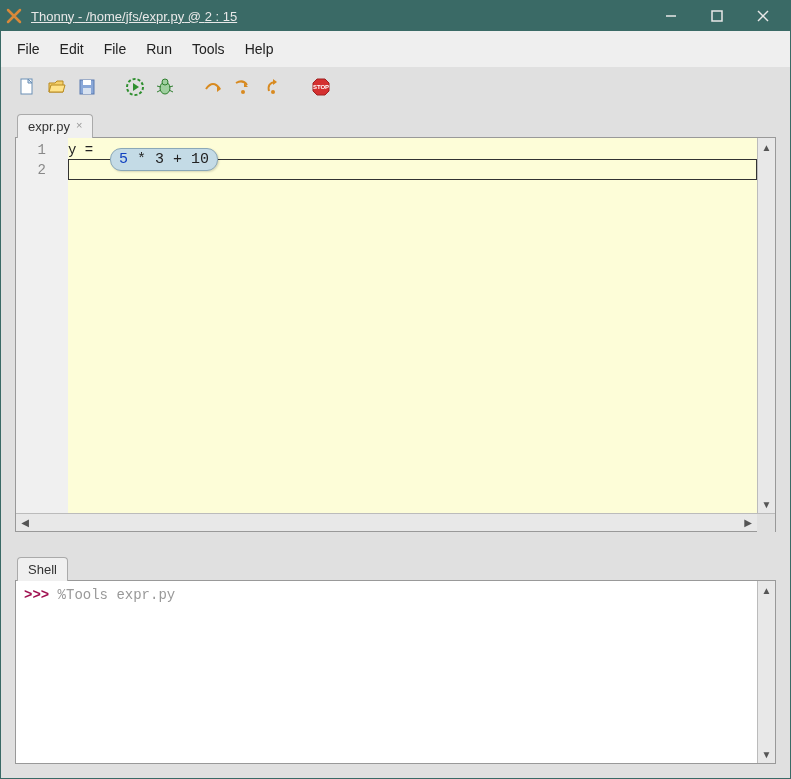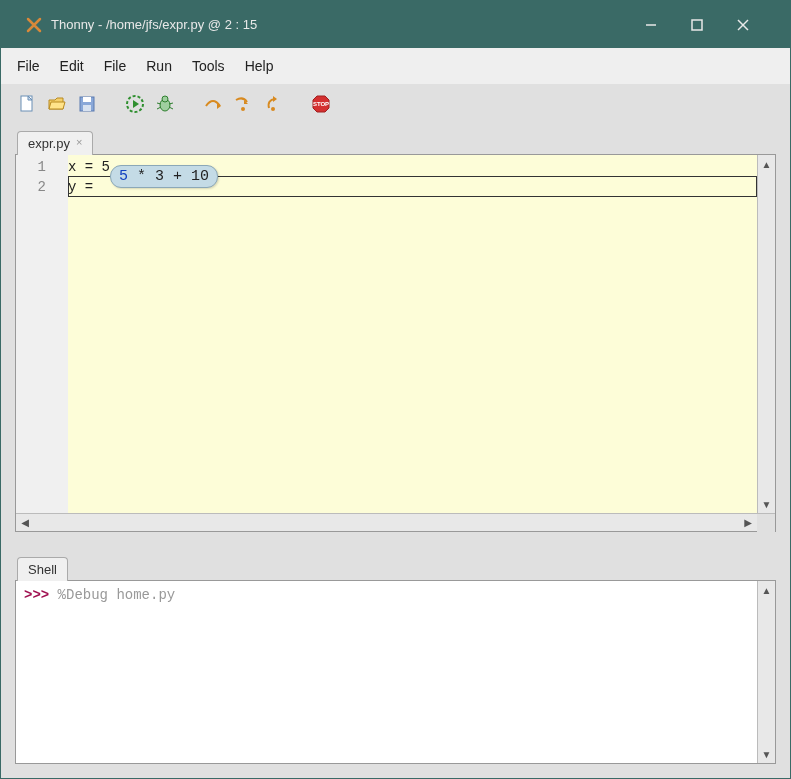--- a/index.html
+++ b/index.html
@@ -18,26 +18,27 @@
     }
     .window {
       width: 791px;
       height: 779px;
       background: #e0e0e0;
       border: 1px solid #3a6a66;
       display: flex;
       flex-direction: column;
     }
     .titlebar {
-      height: 47px;
+      height: 30px;
       background: #3a6a66;
       display: flex;
       align-items: center;
-      padding: 0 24px;
+      padding: 0 4px;
       color: #e8e8e8;
+      text-decoration: underline;
     }
     .titlebar-icon {
       width: 18px;
       height: 18px;
       margin-right: 8px;
     }
     .titlebar-icon svg { width: 18px; height: 18px; }
     .titlebar-title {
       flex: 1;
       font-size: 13px;
@@ -363,21 +364,20 @@
       </div>
       <div class="viewport-wrap">
         <div class="editor-body">
           <div class="code-surface">
             <div class="gutter">
               <div>1</div>
               <div>2</div>
             </div>
             <div class="code">
               <div class="debug-highlight-line"></div>
-              <div class="code-line">x = 5</div>
               <div class="code-line">y = </div>
               <div class="value-tooltip">
                 <span class="val-first">5</span><span> * 3 + 10</span>
               </div>
             </div>
           </div>
           <div class="vscroll">
             <div class="v-arrow">▲</div>
             <div style="flex:1"></div>
             <div class="v-arrow" style="position:absolute;bottom:0;left:0;right:0;">▼</div>
@@ -396,21 +396,21 @@
 
     <div class="panel shell-panel">
       <div class="tab-row">
         <div class="tab">
           <span>Shell</span>
         </div>
       </div>
       <div class="viewport-wrap">
         <div class="shell-body">
           <div class="shell-surface">
-            <span class="shell-prompt">&gt;&gt;&gt; </span><span class="shell-cmd">%Debug home.py</span>
+            <span class="shell-prompt">&gt;&gt;&gt; </span><span class="shell-cmd">%Tools expr.py</span>
           </div>
           <div class="vscroll">
             <div class="v-arrow">▲</div>
             <div style="flex:1"></div>
             <div class="v-arrow" style="position:absolute;bottom:0;left:0;right:0;">▼</div>
           </div>
         </div>
       </div>
     </div>
 

